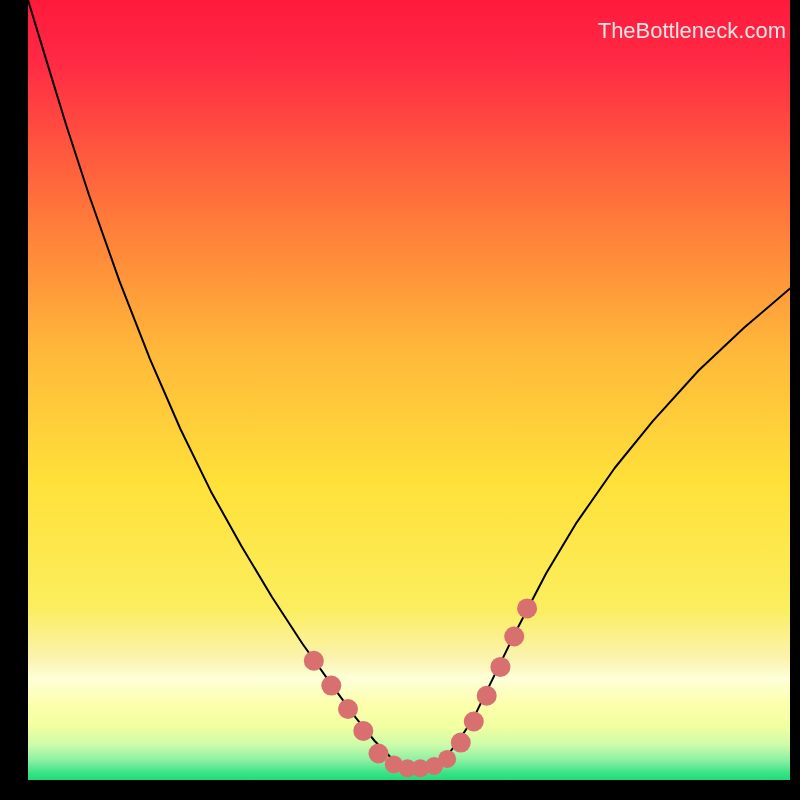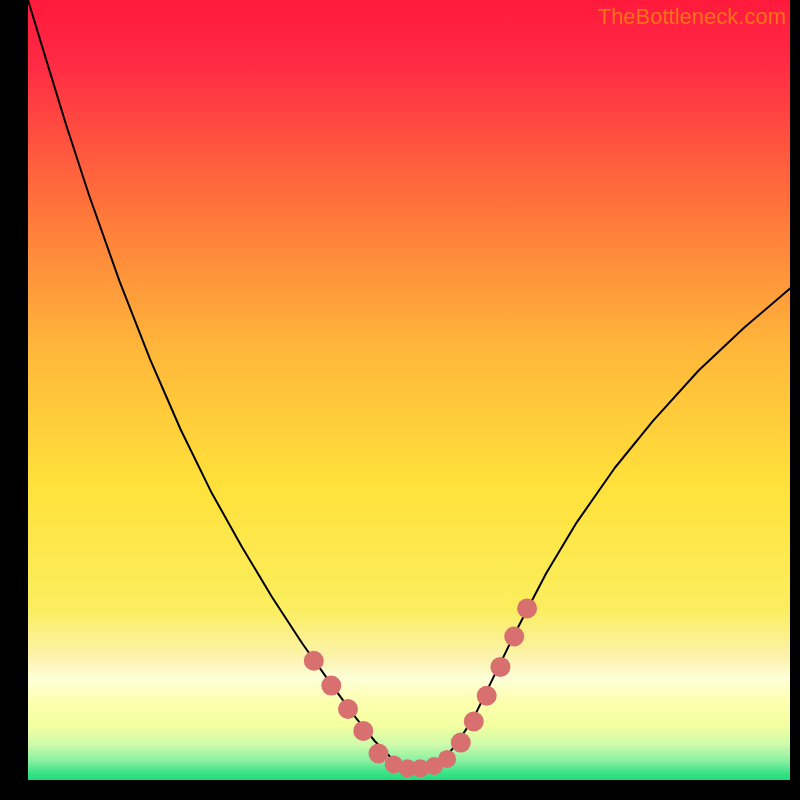--- a/index.html
+++ b/index.html
@@ -1,21 +1,21 @@
 <!DOCTYPE html>
 <html><head>
 <meta charset="utf-8">
 <style>
   html, body { margin:0; padding:0; width:800px; height:800px; overflow:hidden; background:#000; }
   #stage { position:relative; width:800px; height:800px; background:#000; }
   #plot { display:block; }
   #watermark {
-    position:absolute; top:6px; right:14px;
+    position:absolute; top:20px; right:14px;
     font: 500 22px/1 -apple-system, Segoe UI, Helvetica, Arial, sans-serif;
-    color:#f97316;
+    color:#e5e5e5;
   }
 </style>
 </head>
 <body>
 <div id="stage">
   <svg id="plot" width="800" height="800" viewBox="0 0 800 800">
       <defs>
         <linearGradient id="bg" x1="0" y1="0" x2="0" y2="1">
           <stop offset="0%" stop-color="#ff1a3c"></stop>
           <stop offset="8%" stop-color="#ff2a44"></stop>

